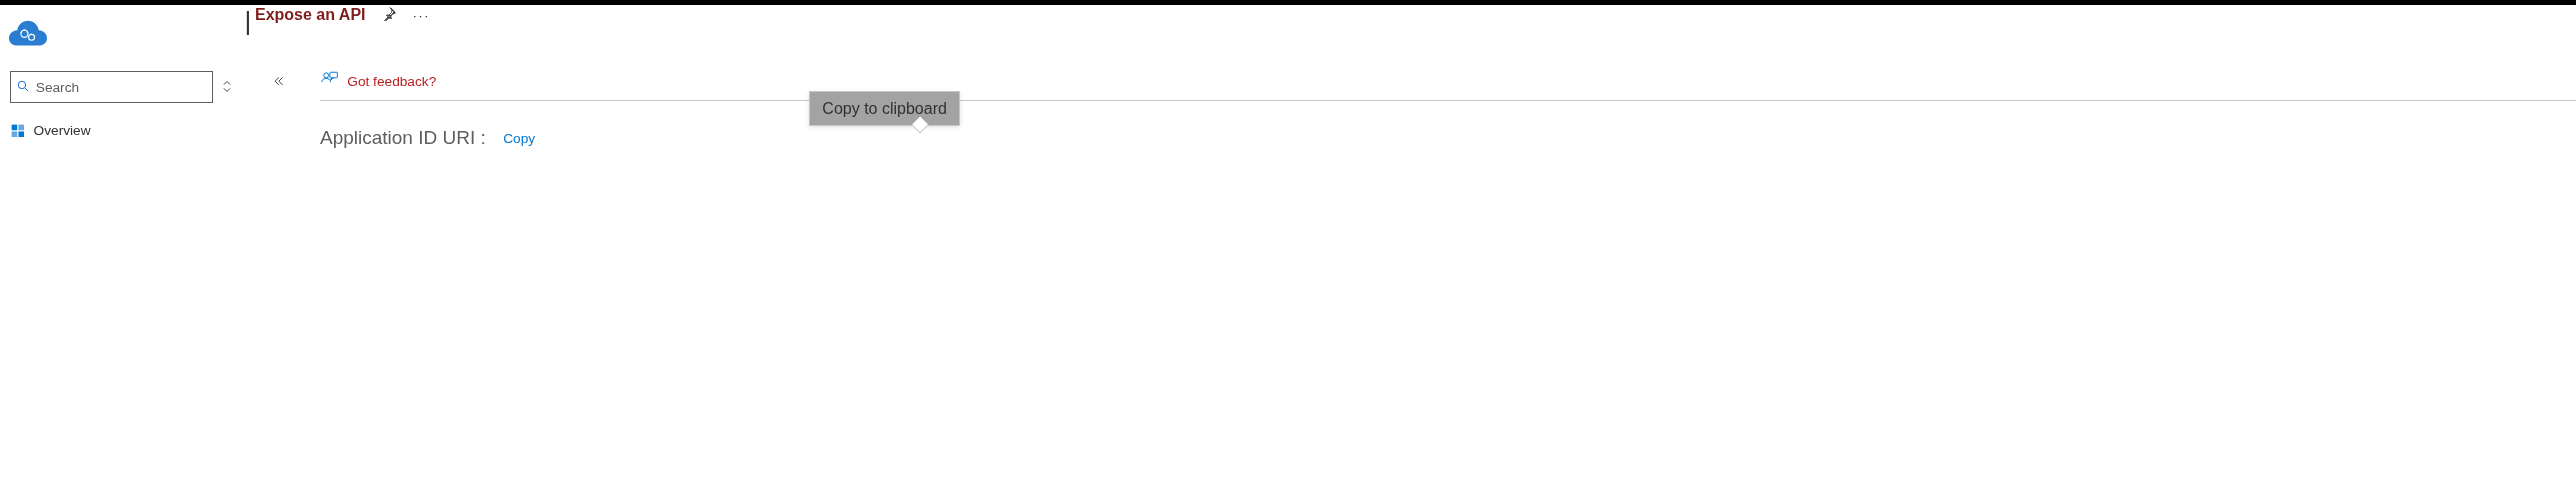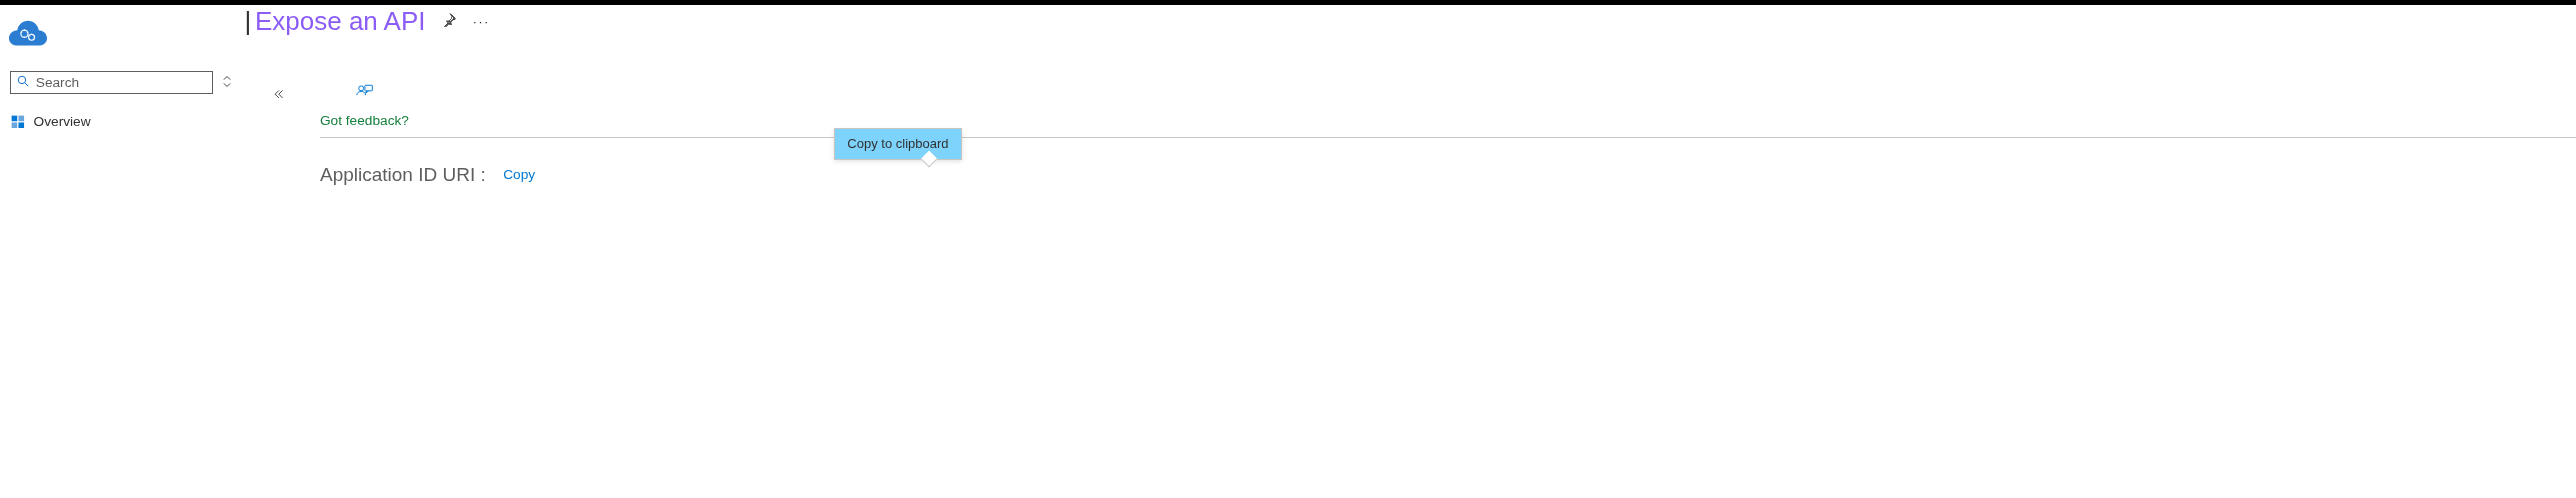--- a/index.html
+++ b/index.html
@@ -44,21 +44,21 @@
       display: flex;
       align-items: center;
       padding: 15px 7.4px 3.7px 10px;
       gap: 6.2px;
     }
     .search-box {
       flex: 1;
       display: flex;
       align-items: center;
       border: 1.2px solid #605e5c;
-      height: 23px;
+      height: 32px;
       padding: 0 6.2px;
       gap: 6.2px;
     }
     .search-icon {
       color: #0d6fcf;
       flex-shrink: 0;
     }
     .search-input {
       border: none;
       outline: none;
@@ -107,23 +107,23 @@
     }
     .main-content {
       padding-top: 1.2px;
     }
     .page-title-row {
       display: flex;
       align-items: center;
       gap: 16px;
     }
     .page-title {
-      font-size: 26px;
-      font-weight: 400;
-      color: #8b5cf6;
+      font-size: 16px;
+      font-weight: 700;
+      color: #7f1d1d;
     }
     .pin-icon {
       color: #323130;
       cursor: pointer;
     }
     .more-icon {
       color: #323130;
       cursor: pointer;
       font-size: 13.7px;
       letter-spacing: 1.2px;
@@ -138,23 +138,22 @@
       position: absolute;
       left: 17.4px;
       top: 51px;
       color: #323130;
     }
     .feedback-btn {
       display: flex;
       align-items: center;
       gap: 8.7px;
       font-size: 13.7px;
-      color: #15803d;
-      cursor: pointer;
-      flex-direction: column;
+      color: #b91c1c;
+      cursor: pointer;
     }
     .feedback-icon {
       color: #0078d4;
     }
     .hr-line {
       border: none;
       border-top: 0.6px solid #c8c6c4;
       margin-left: 65px;
       width: 2272px;
     }
@@ -191,25 +190,25 @@
       flex-shrink: 0;
     }
     .edit-link {
       font-size: 13.7px;
       color: #0078d4;
       cursor: pointer;
     }
     .tooltip {
       position: absolute;
       top: -10px;
-      left: 579px;
-      background: #7dd3fc;
+      left: 554px;
+      background: #a3a3a3;
       border: 0.6px solid #c8c6c4;
       padding: 7.4px 12.4px;
-      font-size: 13px;
+      font-size: 16px;
       color: #323130;
       box-shadow: 0 1.9px 5px rgba(0,0,0,0.12);
       white-space: nowrap;
     }
     .tooltip::after {
       content: "";
       position: absolute;
       bottom: -6.2px;
       left: 70%;
       width: 11.2px;

